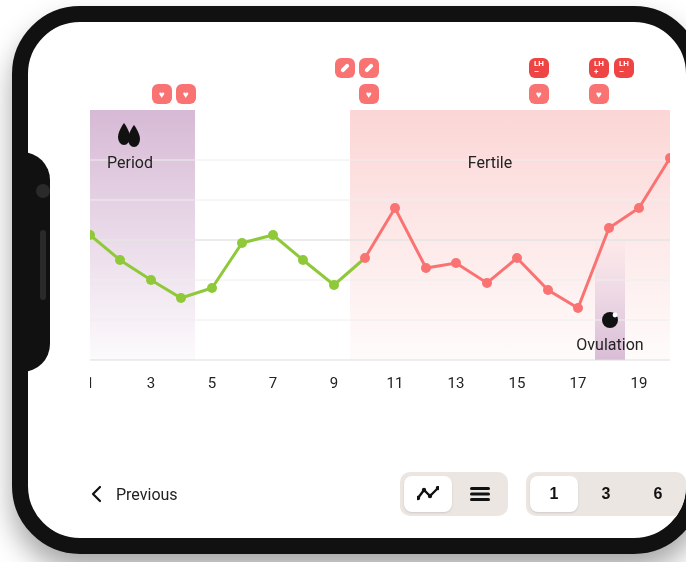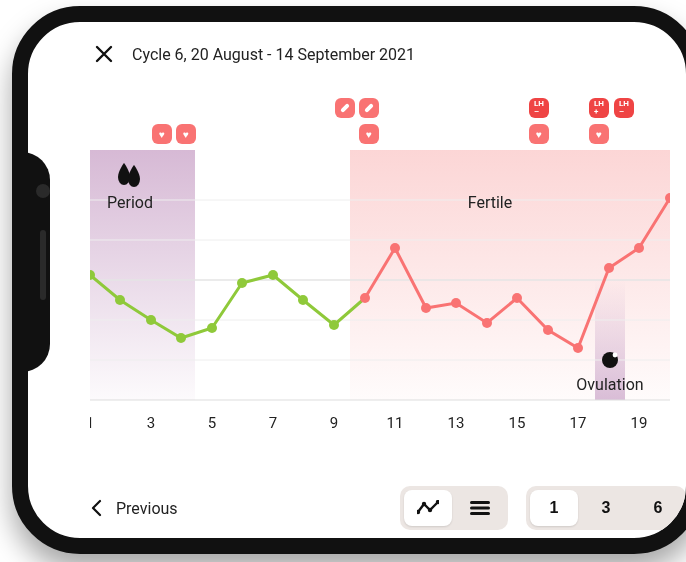--- a/index.html
+++ b/index.html
@@ -81,21 +81,21 @@
     border-radius: 6px;
     display: flex; align-items: center; justify-content: center;
     font-size: 10px; font-weight: 700; color: #fff;
   }
   .badge.pink { background: #f97373; }
   .badge.blue { background: #ef4444; }
 
   
   .bottom {
     position: absolute;
-    left: 62px; right: 0; bottom: 8px;
+    left: 62px; right: 0; bottom: 22px;
     display: flex;
     align-items: center;
     gap: 18px;
   }
   .prev {
     display: flex; align-items: center; gap: 14px;
     cursor: pointer; font-size: 16px; color: #222;
   }
   .spacer { flex: 1; }
   .seg {
@@ -116,28 +116,20 @@
   }
 </style>
 </head>
 <body>
 
 <div class="phone">
   <div class="notch"></div>
 
   <div class="screen">
 
-    <div class="header">
-      <div class="close">
-        <svg width="18" height="18" viewBox="0 0 18 18">
-          <path d="M2 2 L16 16 M16 2 L2 16" stroke="#111" stroke-width="2.4" stroke-linecap="round"></path>
-        </svg>
-      </div>
-      <div class="title">Cycle 6, 20 August - 14 September 2021</div>
-    </div>
 
     <div class="chart-wrap">
 
       <div class="badge pink" style="left:62px; top:44px">♥</div>
       <div class="badge pink" style="left:86px; top:44px">♥</div>
 
       <div class="badge pink" style="left:245px; top:18px">
         <svg width="12" height="12" viewBox="0 0 12 12">
             <rect x="1" y="4" width="10" height="4" rx="2" fill="#fff" transform="rotate(-45 6 6)"></rect>
           </svg>

